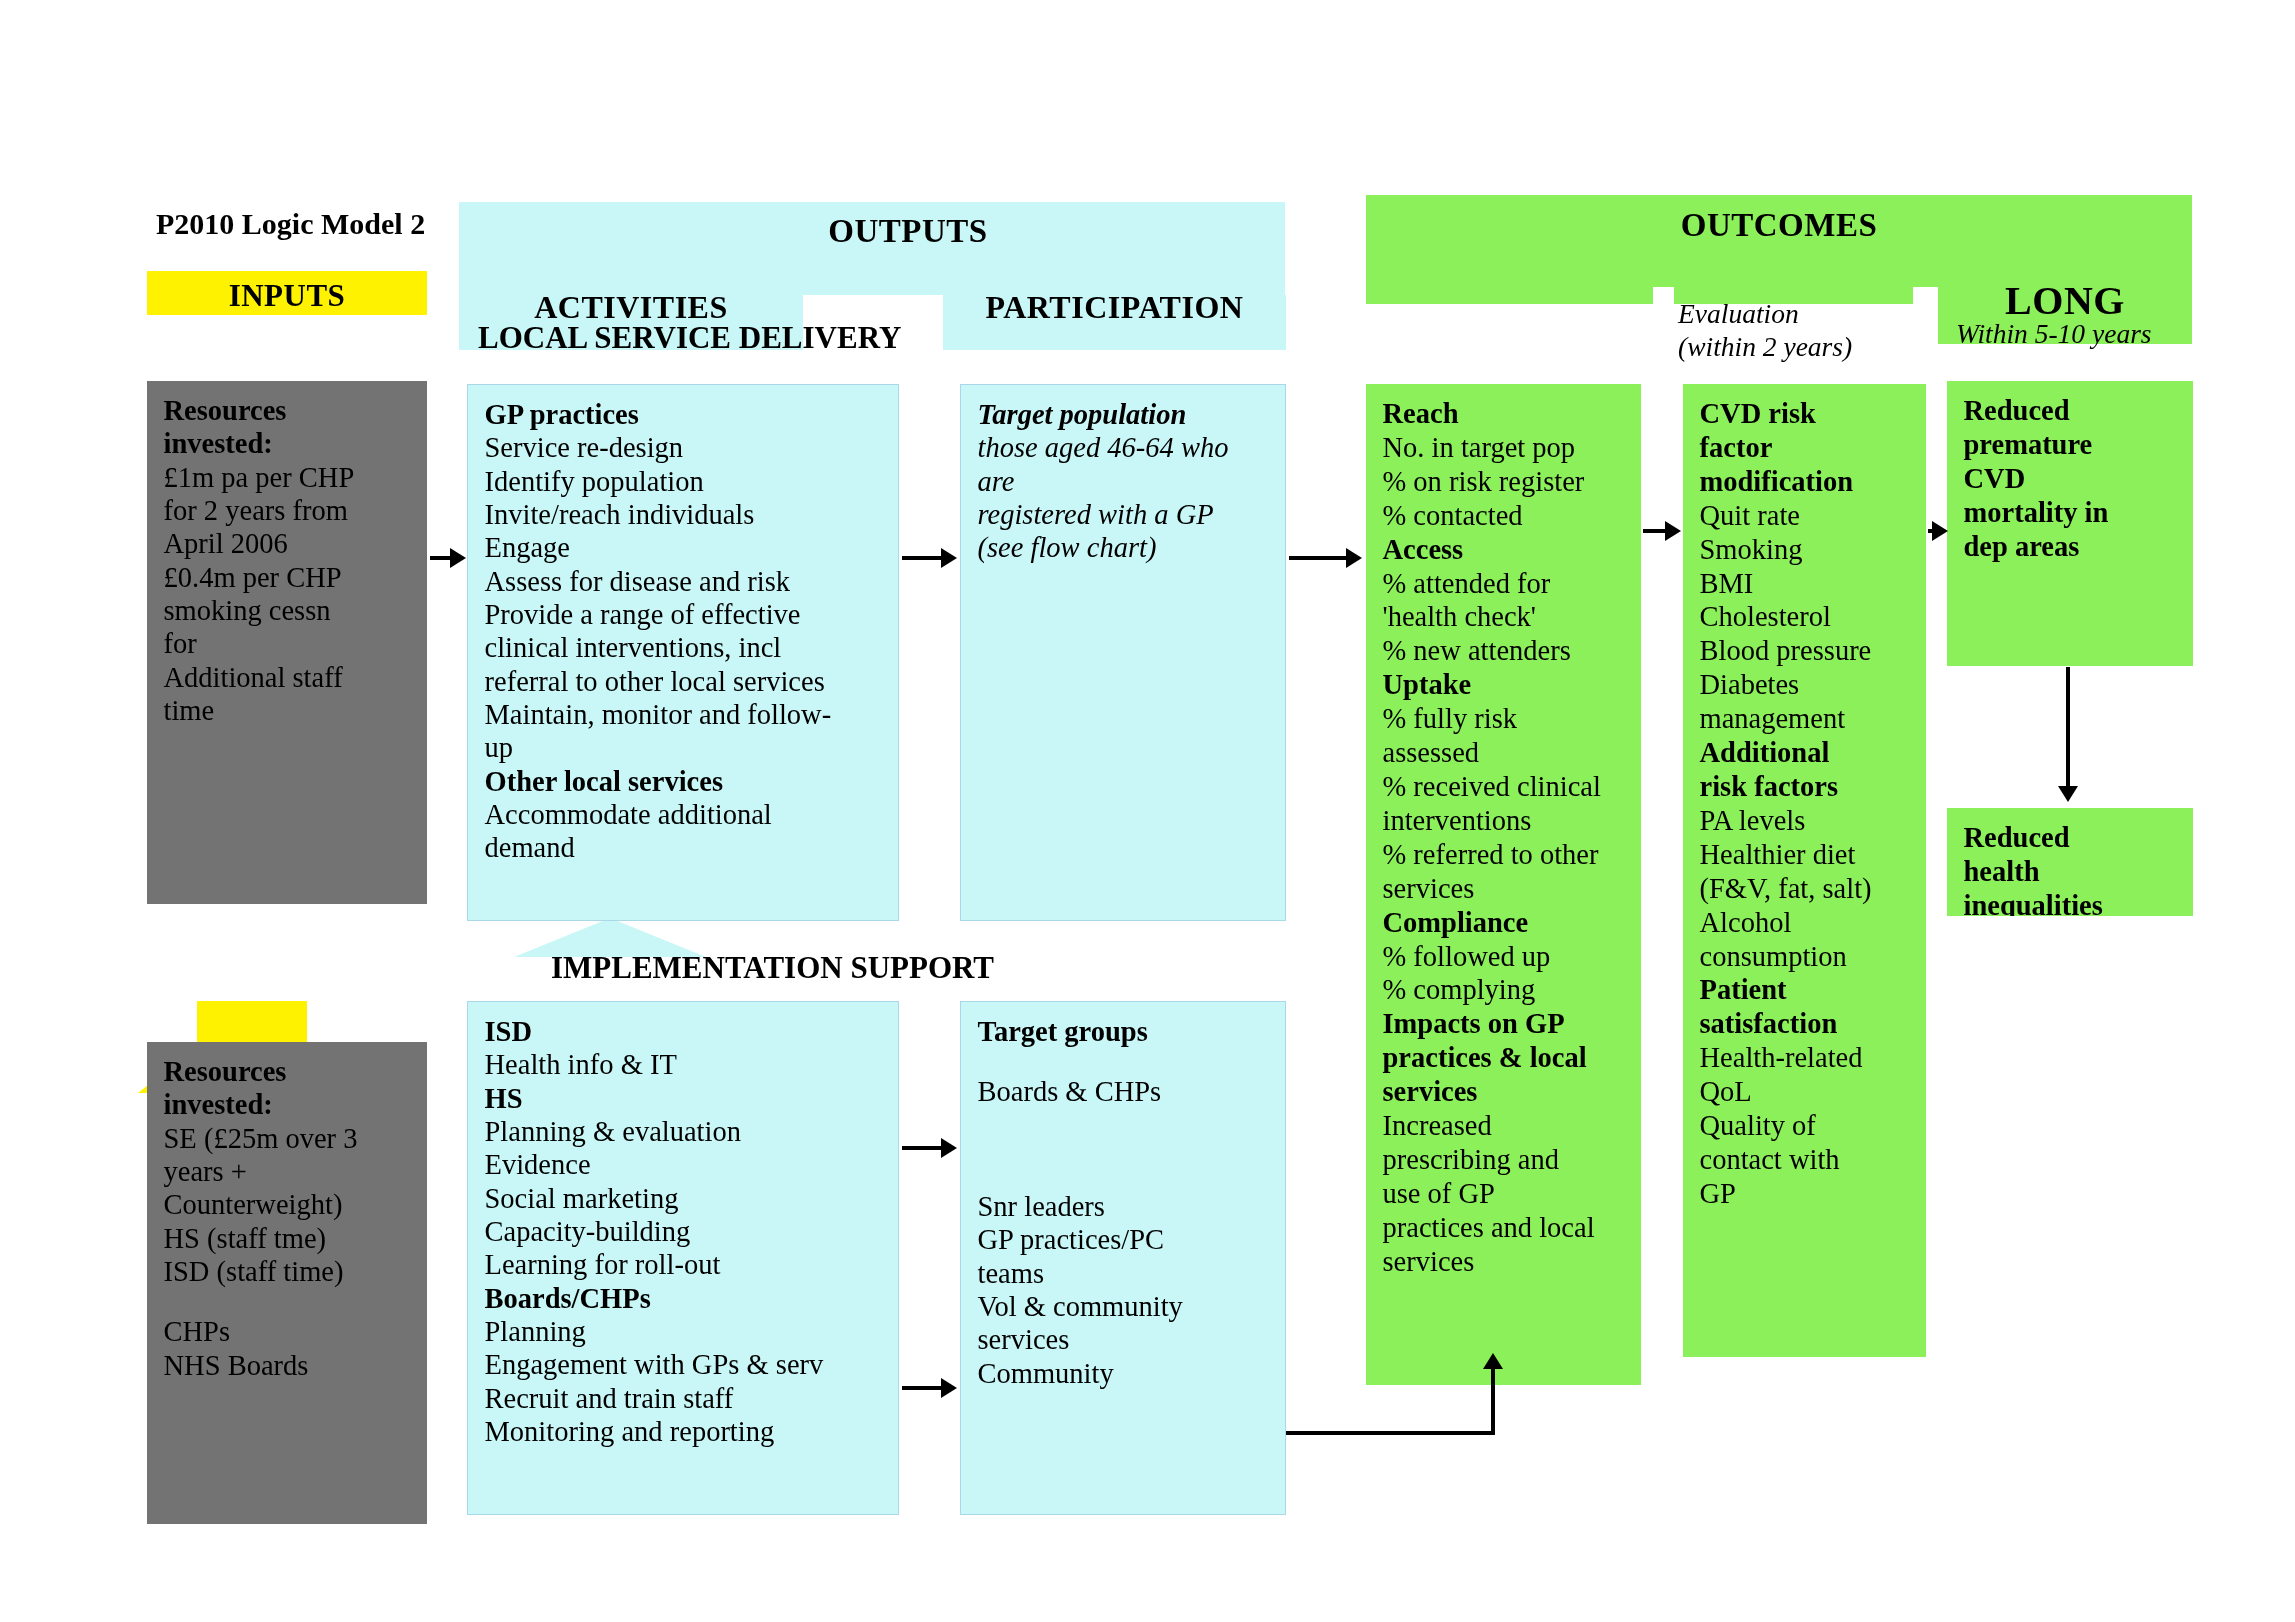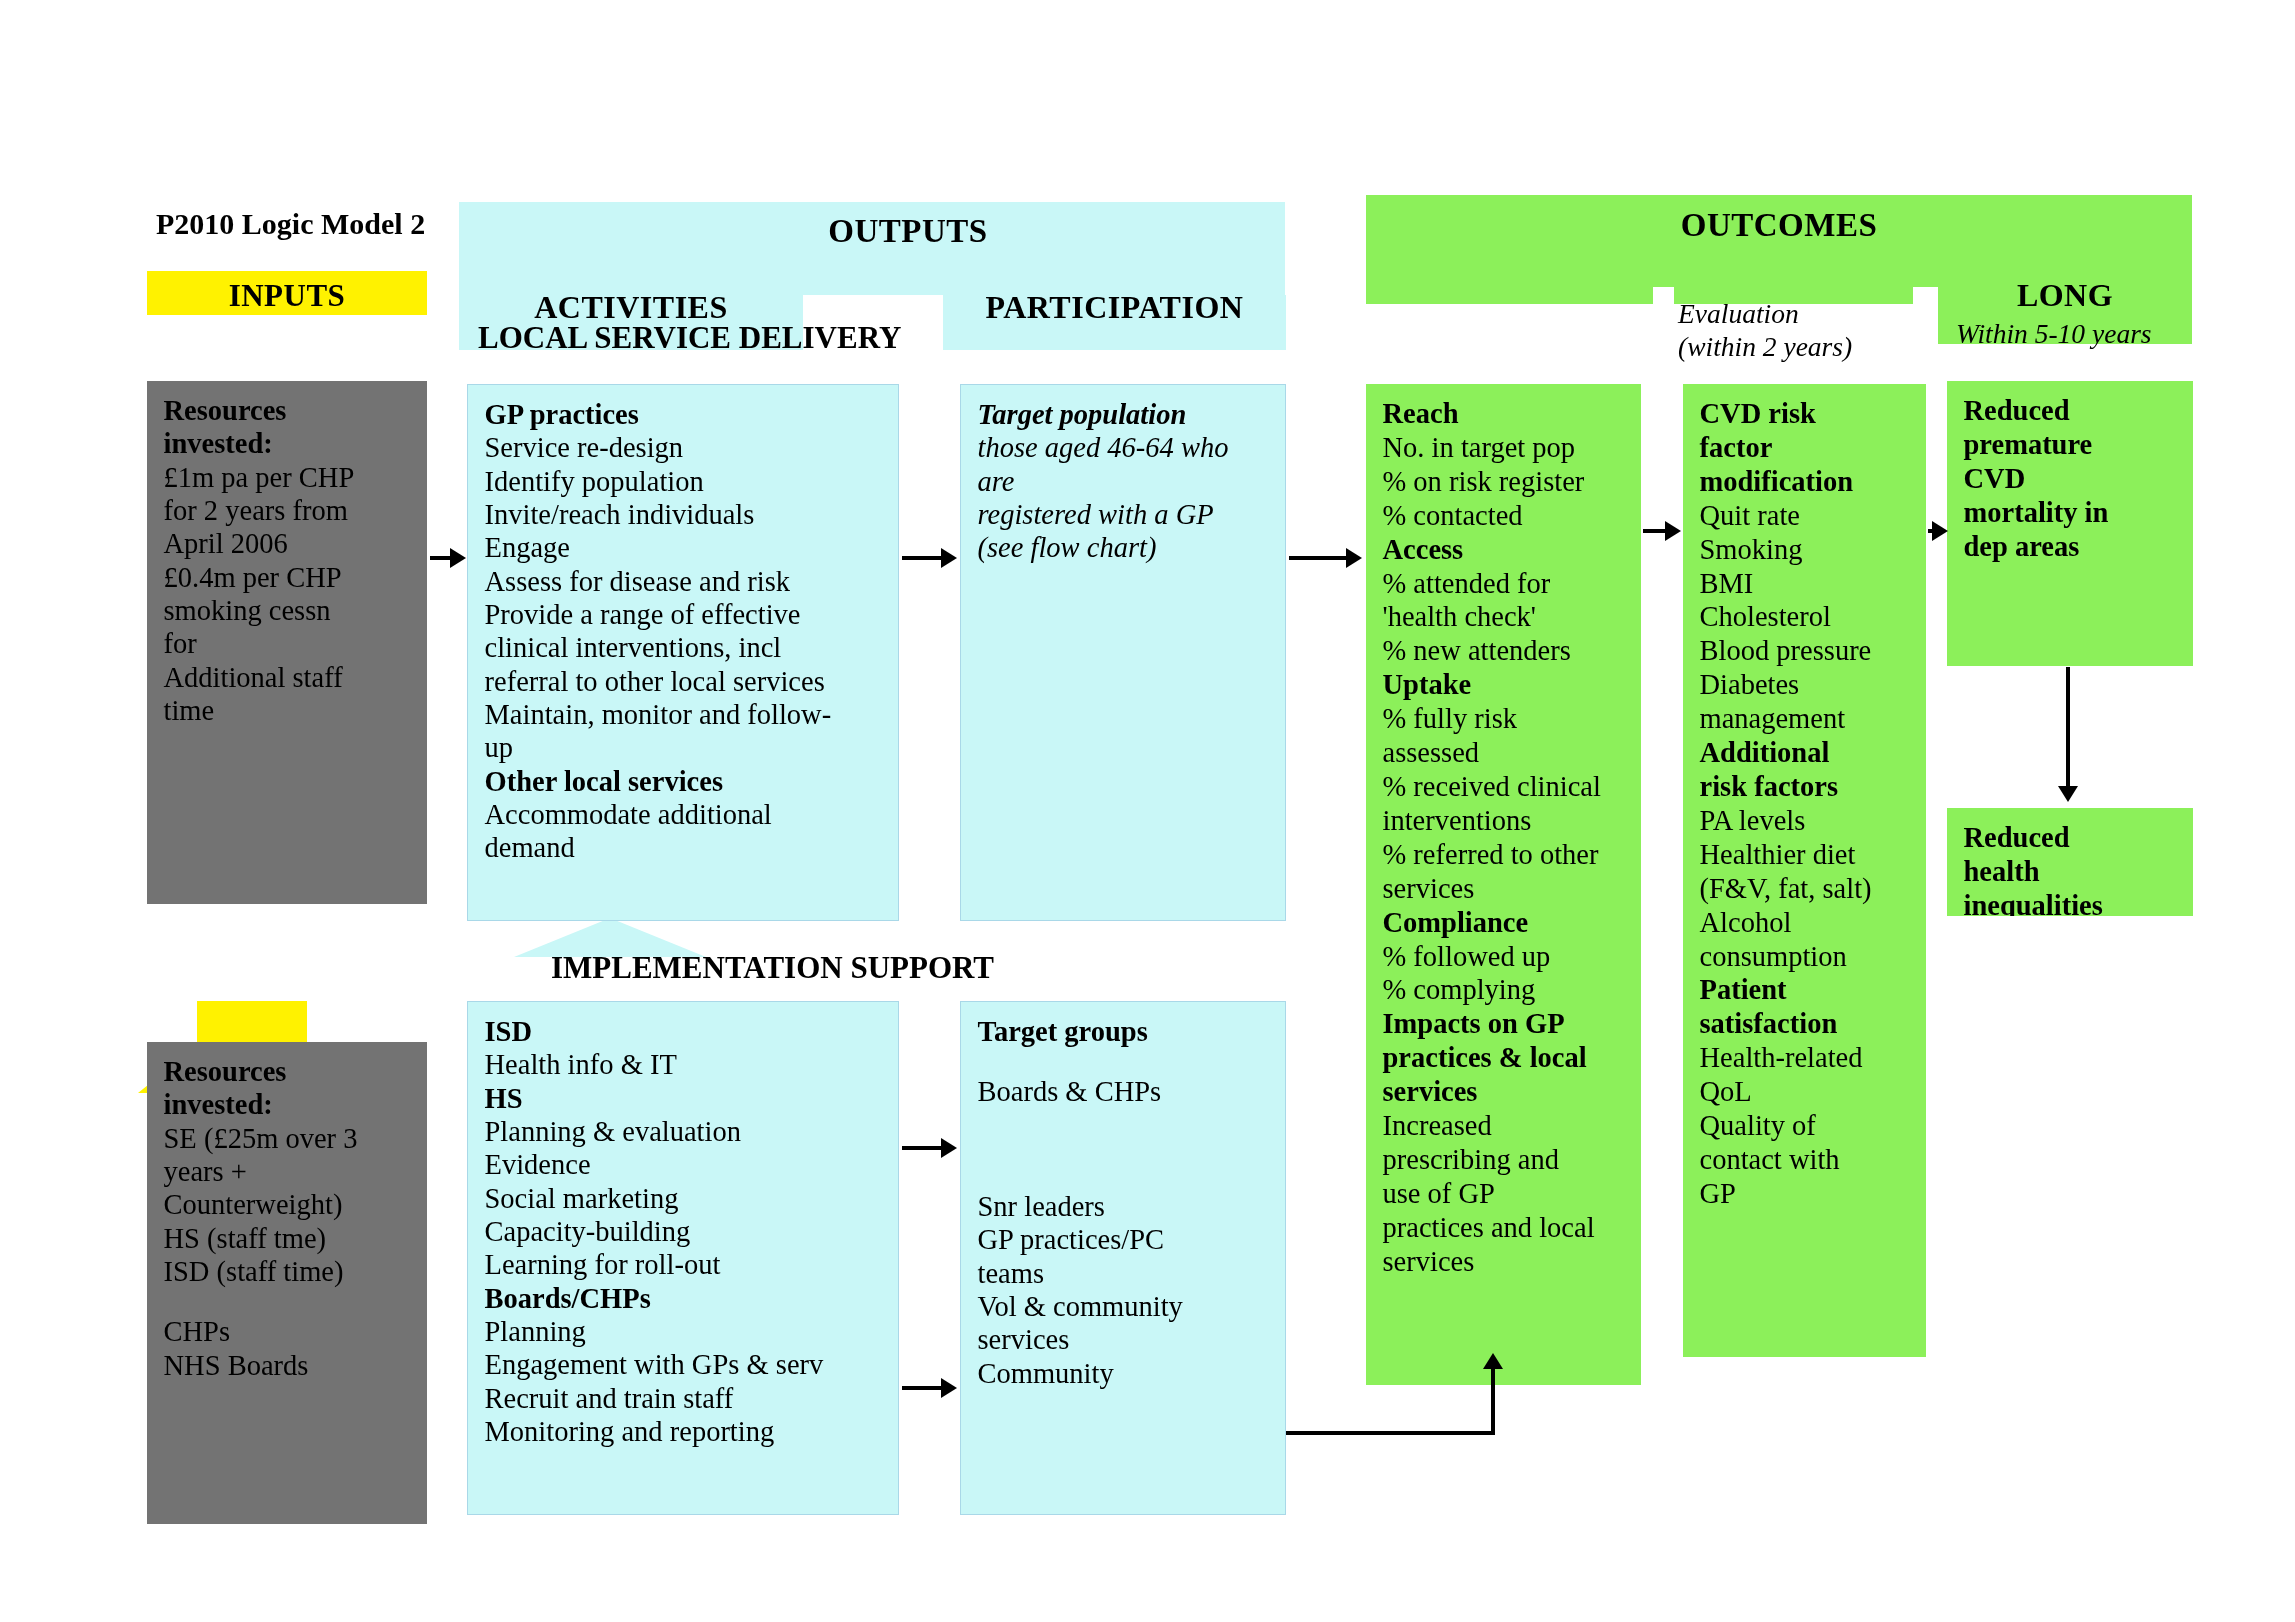--- a/index.html
+++ b/index.html
@@ -100,21 +100,21 @@
   <div class="banner-label" style="left:943px;top:289px;width:343px;text-align:center;font-size:32px;">PARTICIPATION</div>
 
   <div class="caption" style="left:478px;top:320px;">LOCAL SERVICE DELIVERY</div>
 
   <div class="banner green-fill" style="left:1366px;top:195px;width:826px;height:92px;"></div>
   <div class="banner green-fill" style="left:1366px;top:287px;width:287px;height:16.5px;"></div>
   <div class="banner green-fill" style="left:1674px;top:287px;width:239px;height:16.5px;"></div>
   <div class="banner green-fill" style="left:1938px;top:287px;width:254px;height:57px;"></div>
 
   <div class="banner-label" style="left:1366px;top:207px;width:826px;text-align:center;font-size:33px;">OUTCOMES</div>
-  <div class="banner-label" style="left:1938px;top:277px;width:254px;text-align:center;font-size:32px;">LONG</div>
+  <div class="banner-label" style="left:1938px;top:277px;width:254px;text-align:center;font-size:40px;">LONG</div>
 
   <div class="ital" style="left:1678px;top:297px;width:275px;white-space:pre-line;">Evaluation
 (within 2 years)</div>
   <div class="ital" style="left:1956px;top:317px;width:294px;white-space:pre-line;">Within 5-10 years</div>
 
   <div class="blockarrow-up-yellow" style="left:197px;top:1001px;width:110px;height:83px;"></div>
   <div class="tri-up-yellow" style="left:138px;top:1001px;"></div>
 
   <div class="box yellow" style="left:147px;top:381px;width:280px;height:523px;">
     <span class="ln b">Resources</span>

